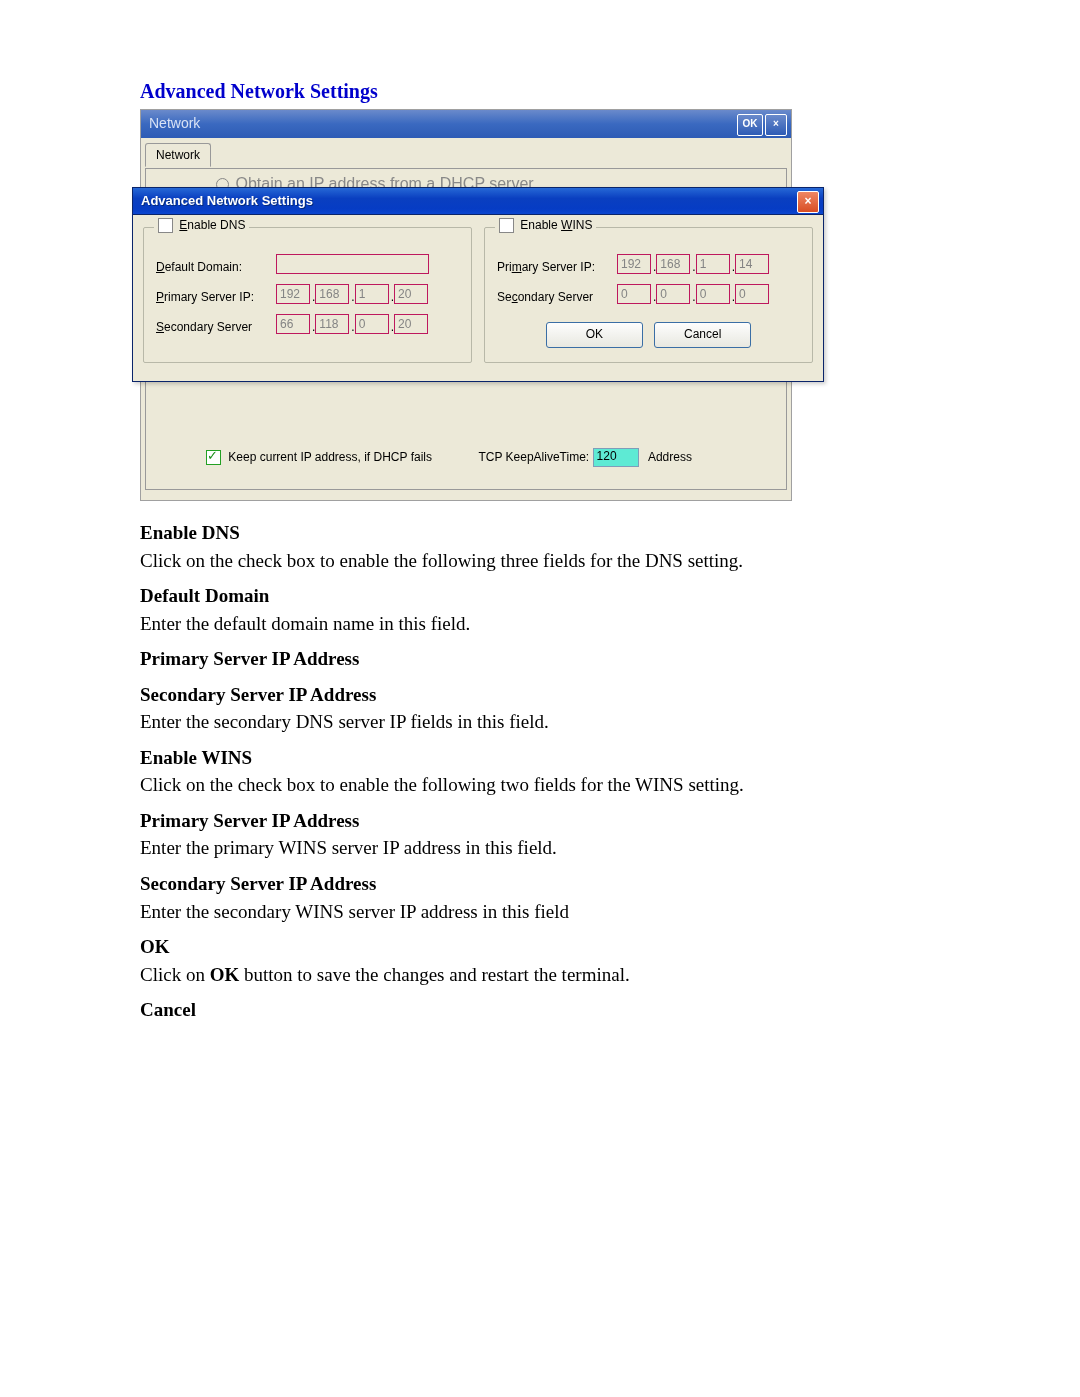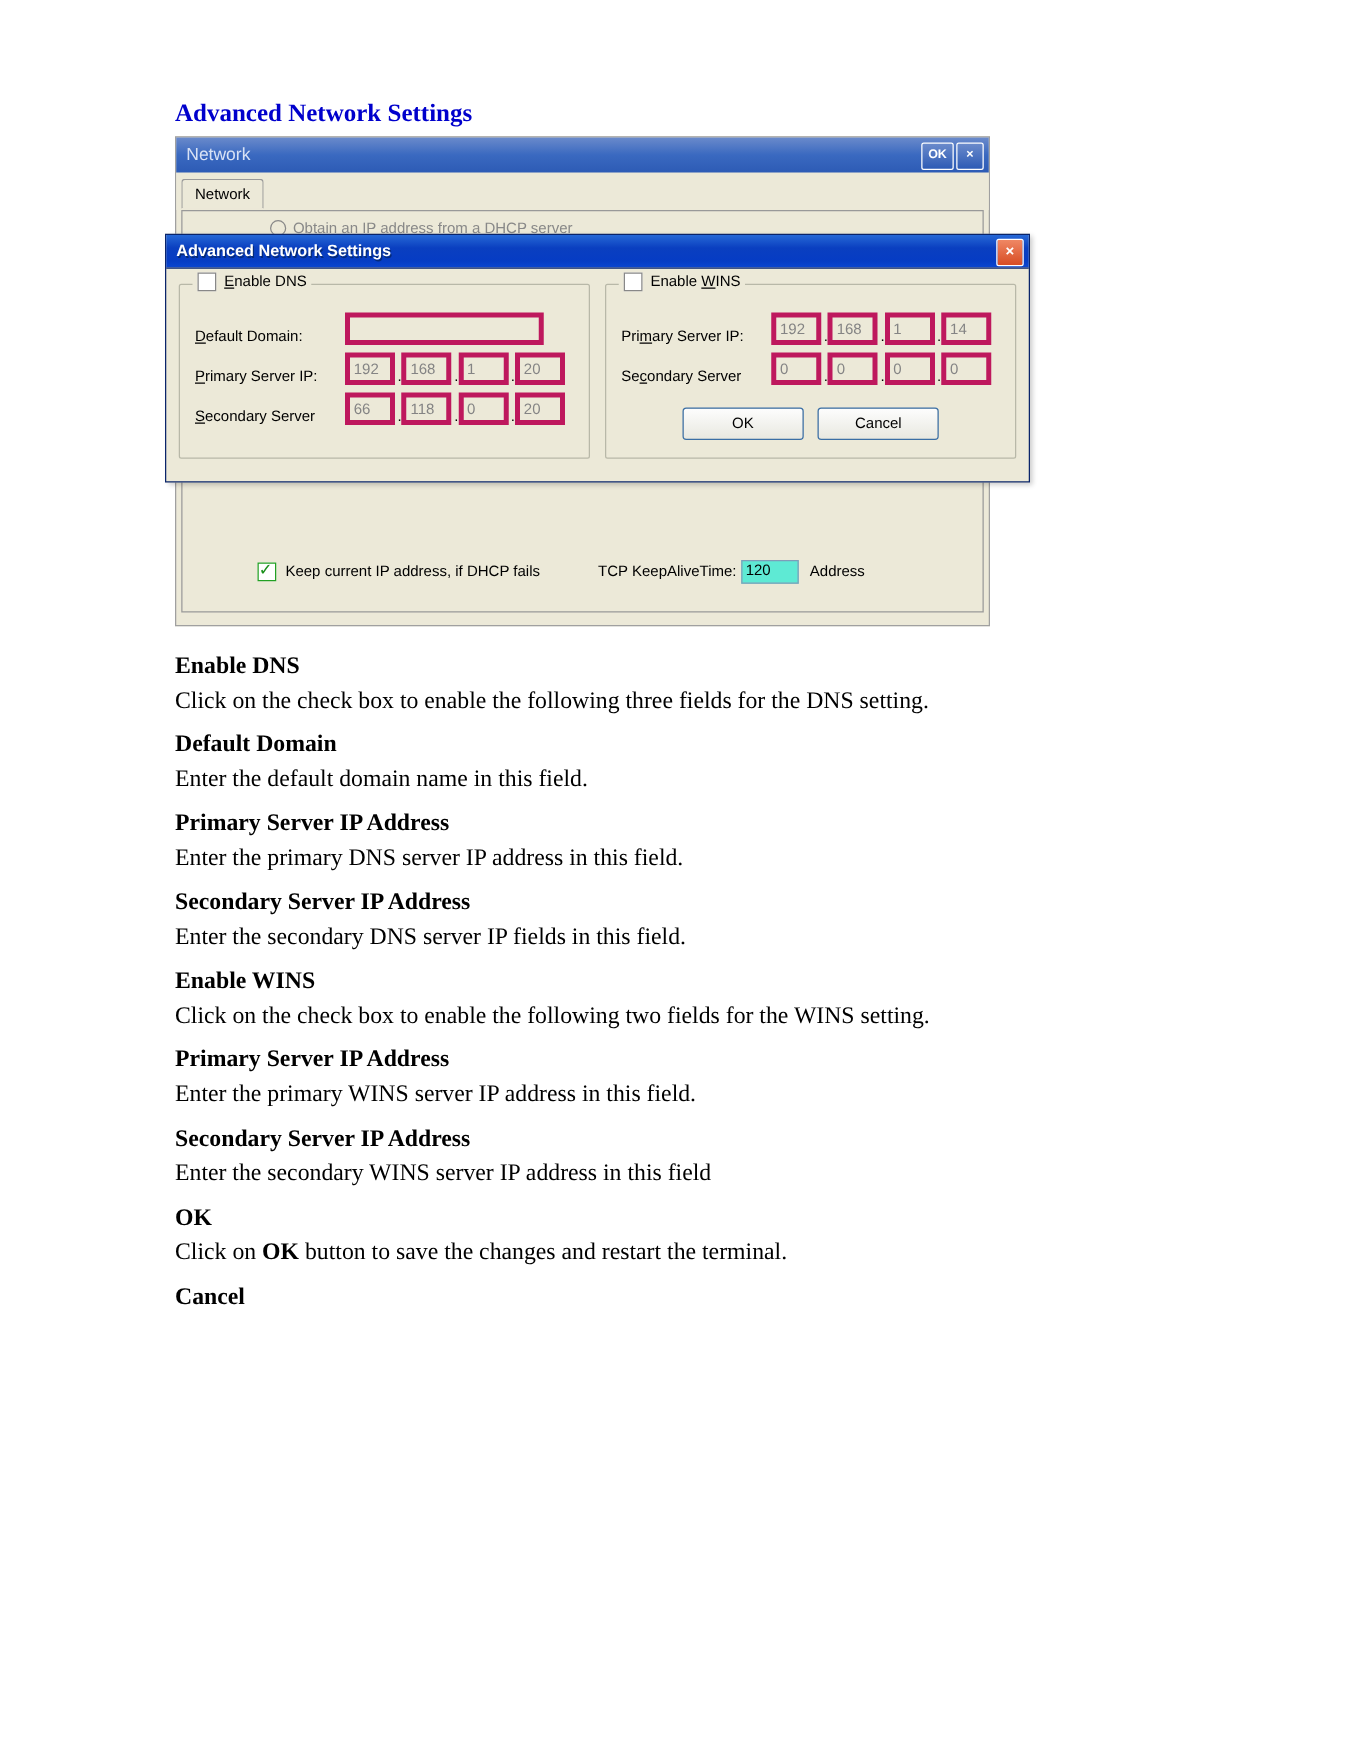--- a/index.html
+++ b/index.html
@@ -82,21 +82,21 @@
     margin: 0 4px 4px 4px;
     background: #ece9d8;
     height: 320px;
     position: relative;
   }
   .parent-radio {
     position: absolute;
     top: 6px;
     left: 70px;
     font-family: Tahoma, sans-serif;
-    font-size: 12px;
+    font-size: 16px;
     color: #333;
   }
   .radio-shape {
     display: inline-block;
     width: 11px;
     height: 11px;
     border: 1px solid #888;
     border-radius: 50%;
     vertical-align: middle;
     margin-right: 2px;
@@ -218,21 +218,21 @@
     margin-top: 6px;
     min-height: 24px;
   }
   .row-label {
     width: 120px;
   }
   .und { text-decoration: underline; }
   .txt {
     display: inline-block;
     height: 18px;
-    border: 4px solid #be185d;
+    border: 1px solid #be185d;
     background: #ece9d8;
     font-family: Tahoma, sans-serif;
     font-size: 12px;
     color: #888;
     padding: 0 3px;
     line-height: 18px;
     vertical-align: middle;
   }
   .txt.disabled { color: #848484; }
   .domain-txt { width: 145px; background: #ece9d8; }
@@ -364,21 +364,20 @@
       <div class="desc-block">
         <div class="desc-head">Enable DNS</div>
         <div>Click on the check box to enable the following three fields for the DNS setting.</div>
       </div>
       <div class="desc-block">
         <div class="desc-head">Default Domain</div>
         <div>Enter the default domain name in this field.</div>
       </div>
       <div class="desc-block">
         <div class="desc-head">Primary Server IP Address</div>
-        <div>Enter the primary DNS server IP address in this field.</div>
       </div>
       <div class="desc-block">
         <div class="desc-head">Secondary Server IP Address</div>
         <div>Enter the secondary DNS server IP fields in this field.</div>
       </div>
       <div class="desc-block">
         <div class="desc-head">Enable WINS</div>
         <div>Click on the check box to enable the following two fields for the WINS setting.</div>
       </div>
       <div class="desc-block">

